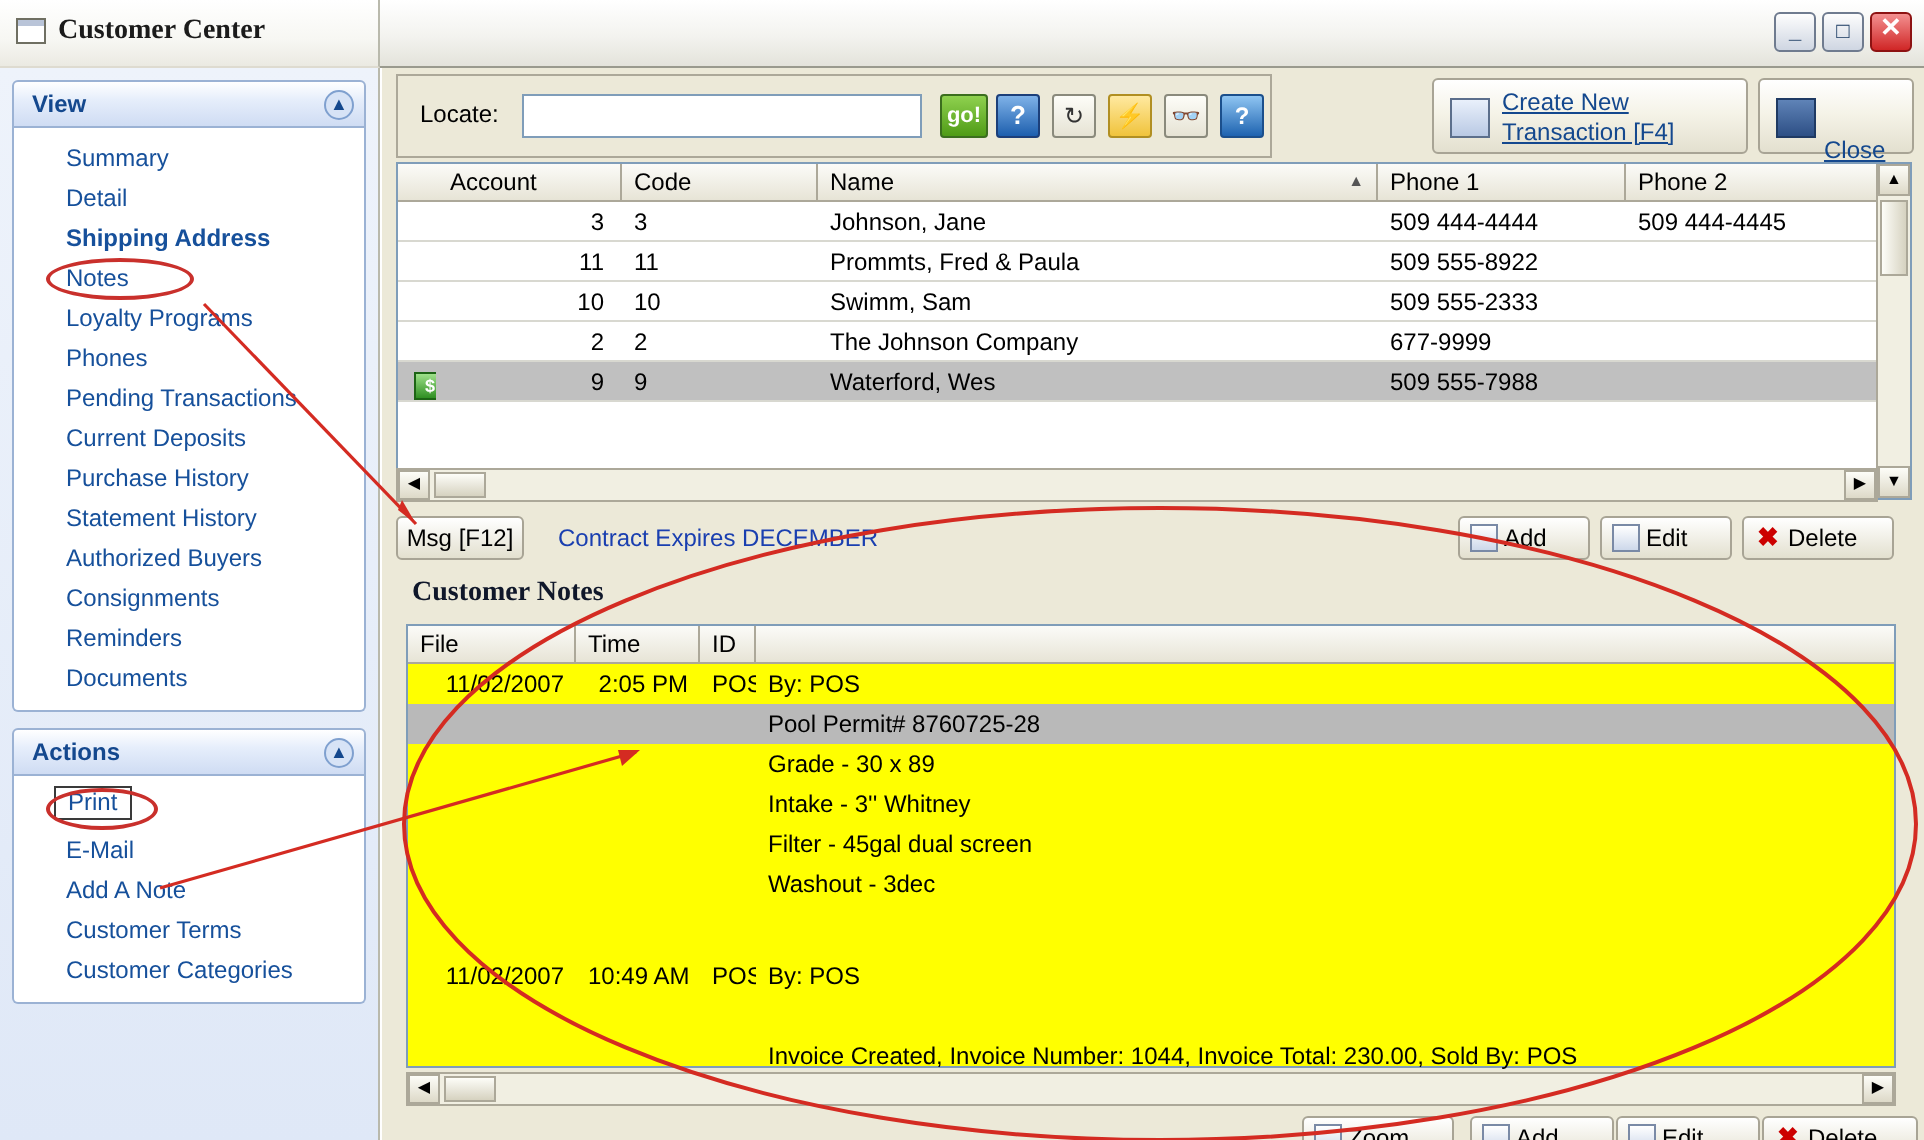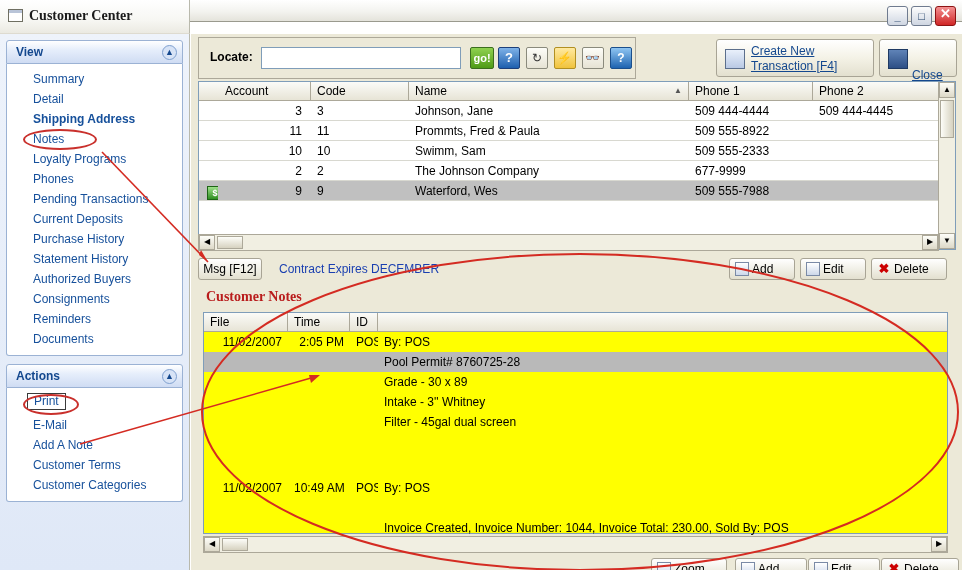--- a/index.html
+++ b/index.html
@@ -12,21 +12,21 @@
     overflow: hidden;
   }
   #app {
     position: relative;
     width: 962px; height: 570px;
     background: #ffffff;
   }
 
   
   .titlebar {
-    position: absolute; left: 0; top: 0; width: 962px; height: 22px;
+    position: absolute; left: 0; top: 0; width: 962px; height: 34px;
     background: linear-gradient(to bottom, #ffffff 0%, #f3f3ef 55%, #e4e3db 100%);
     border-bottom: 1px solid #9a9a8e;
   }
   .titlebar .tl-tab {
     position: absolute; left: 0; top: 0; width: 190px; height: 34px;
     background: linear-gradient(to bottom, #ffffff 0%, #f7f7f3 60%, #ebeae2 100%);
     border-right: 1px solid #b9b9ac;
     border-bottom: 1px solid #dedbd0;
   }
   .tl-icon {
@@ -105,21 +105,21 @@
     background: #ece9d8;
     border-left: 1px solid #ffffff;
   }
 
   
   .locate-bar {
     position: absolute; left: 7px; top: 3px; width: 438px; height: 42px;
     background: #ece9d8; border: 1px solid #aca899;
   }
   .locate-label {
-    position: absolute; left: 11px; top: 12px; font-weight: bold; font-size: 12px; color: #000;
+    position: absolute; left: 11px; top: 12px; font-weight: normal; font-size: 12px; color: #000;
   }
   .locate-input {
     position: absolute; left: 62px; top: 9px; width: 200px; height: 22px;
     border: 1px solid #7f9db9; background: #ffffff;
   }
   .go-btn {
     position: absolute; left: 271px; top: 9px; width: 24px; height: 22px;
     border: 1px solid #3b6e1e; border-radius: 2px;
     background: linear-gradient(to bottom, #8fd14f, #4f9b16);
     color: #ffffff; font-weight: bold; font-size: 11px; text-align: center; line-height: 20px;
@@ -242,21 +242,21 @@
     border: none; background: none; color: #c00; font-weight: bold;
     font-size: 13px; line-height: 13px; text-align: center;
   }
 
   
   .notes-wrap {
     position: absolute; left: 7px; top: 255px; width: 758px; height: 275px;
   }
   .notes-title {
     position: absolute; left: 8px; top: 0px; font-size: 14px; font-weight: bold;
-    color: #b91c1c; font-family: "Liberation Serif", serif;
+    color: #0f172a; font-family: "Liberation Serif", serif;
   }
   .notes-grid {
     position: absolute; left: 5px; top: 23px; width: 745px; height: 222px;
     border: 1px solid #7f9db9; background: #ffff00;
   }
   .ng-head { display: flex; height: 19px; background: linear-gradient(to bottom,#fbfbf8,#e7e4d6); border-bottom: 1px solid #aca899; }
   .ng-row { display: flex; min-height: 20px; }
   .ng-cell { padding: 3px 0 0 6px; font-size: 12px; color: #000; overflow: hidden; white-space: nowrap; }
   .ng-cell.r { text-align: right; padding-right: 6px; }
   .ng-row.grey { background: #b9b9b9; }
@@ -478,20 +478,21 @@
         <div class="ng-row">
           <div class="ng-cell r" style="width:84px;"></div>
           <div class="ng-cell r" style="width:62px;"></div>
           <div class="ng-cell" style="width:28px;"></div>
           <div class="ng-cell" style="width:569px;">Filter - 45gal dual screen</div>
         </div>
         <div class="ng-row">
           <div class="ng-cell r" style="width:84px;"></div>
           <div class="ng-cell r" style="width:62px;"></div>
           <div class="ng-cell" style="width:28px;"></div>
+          <div class="ng-cell" style="width:569px;">Washout - 3dec</div>
         </div>
         <div class="ng-row" style="height:26px;">
           <div class="ng-cell r" style="width:84px;"></div>
           <div class="ng-cell r" style="width:62px;"></div>
           <div class="ng-cell" style="width:28px;"></div>
           <div class="ng-cell" style="width:569px;"></div>
         </div>
         <div class="ng-row">
           <div class="ng-cell r" style="width:84px;">11/02/2007</div>
           <div class="ng-cell r" style="width:62px;">10:49 AM</div>

